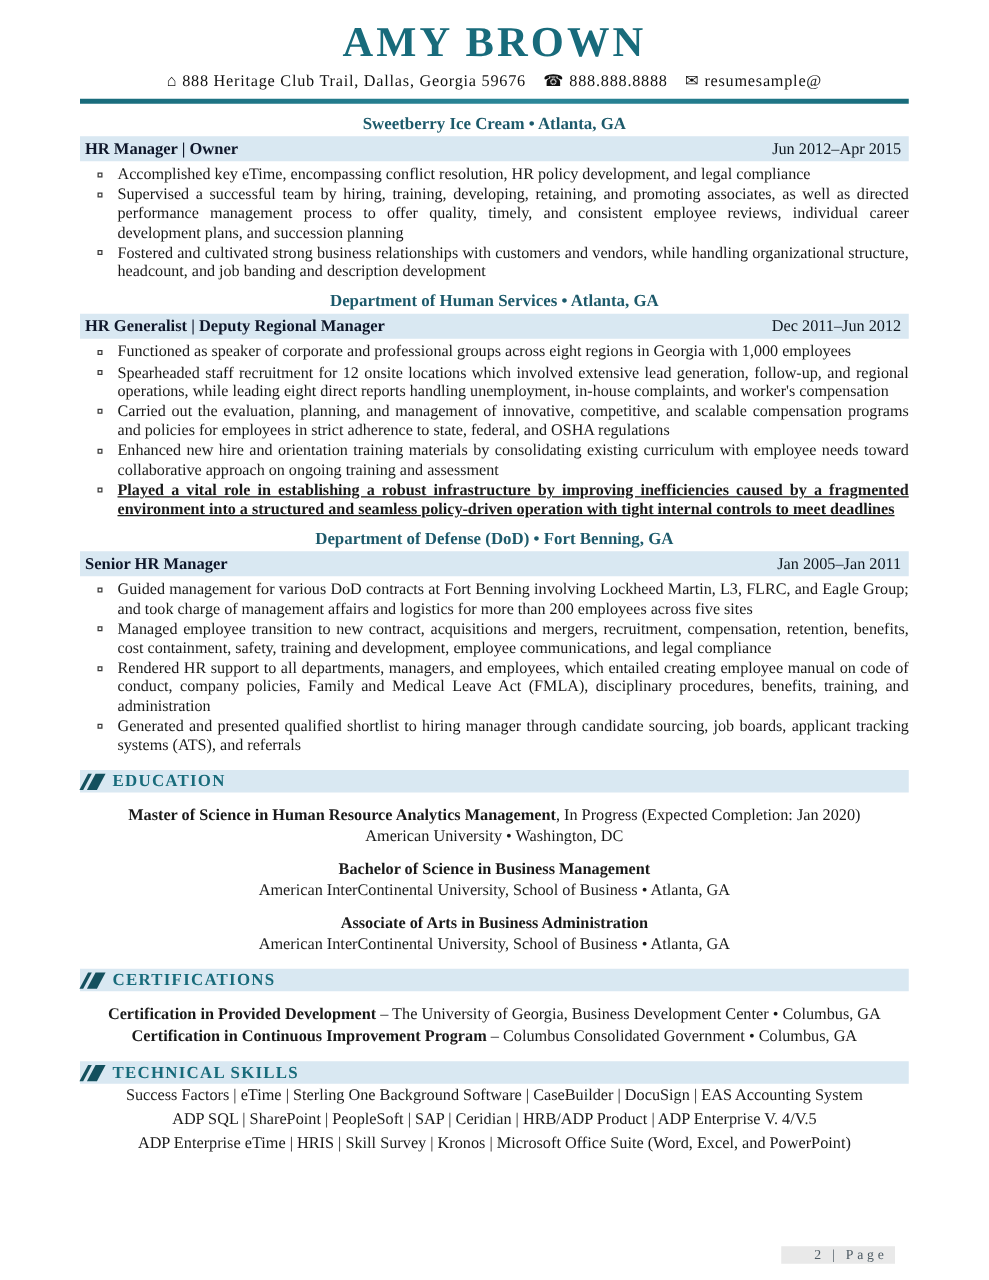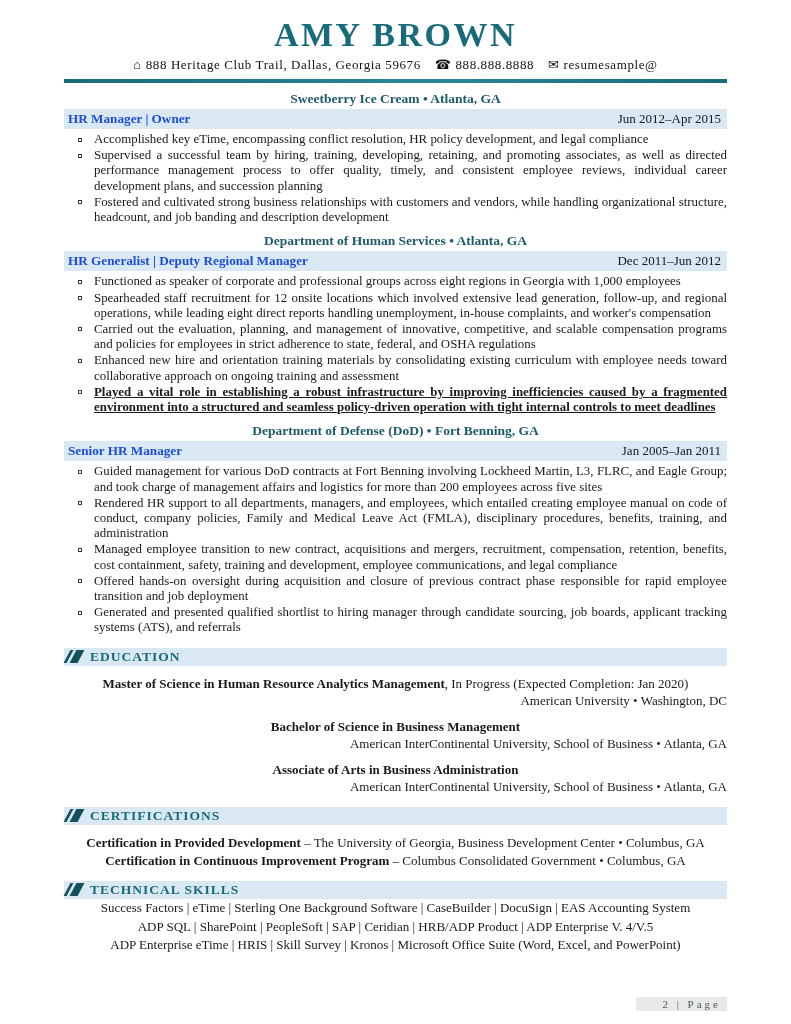--- a/index.html
+++ b/index.html
@@ -49,21 +49,21 @@
     margin-top:8px;
     margin-bottom:2px;
   }
   .title-bar {
     background:var(--bar-blue,#d9e8f2);
     display:flex;
     justify-content:space-between;
     align-items:center;
     padding:2px 6px 2px 4px;
   }
-  .job-title { font-weight:bold; font-size:13.2px; color:#1d4ed8; }
+  .job-title { font-weight:bold; font-size:13.2px; color:#0f172a; }
   .job-dates { font-size:13px; color:#101820; }
   ul.bullets { list-style:none; margin:3px 0 4px 0; }
   ul.bullets li {
     position:relative;
     padding-left:30px;
     text-align:justify;
     font-size:12.9px;
     line-height:1.18;
     margin-bottom:1px;
   }
@@ -97,31 +97,31 @@
   .section-title {
     color:var(--accent-teal,#186b7b);
     font-weight:bold;
     font-size:13.5px;
     letter-spacing:1px;
   }
 
   
   .edu-entry { text-align:center; margin-top:10px; font-size:13px; }
   .edu-degree-line b { font-weight:bold; }
-  .edu-school { margin-top:1px;text-align:right; }
+  .edu-school { margin-top:1px; }
   .cert-block { margin-top:10px; }
   .cert-line { text-align:center; font-size:13px; margin-top:2px; }
   .cert-line b { font-weight:bold; }
   .skills-block { margin-top:0; }
   .skill-line { text-align:center; font-size:13px; line-height:1.45; }
 
   
   .footer {
     position:absolute;
-    right:64px; bottom:12px;
+    right:75px; bottom:12px;
   }
   .footer span {
     display:inline-block;
     background:#e9e9e9;
     color:#4c5a63;
     font-size:11px;
     letter-spacing:3px;
     padding:1px 6px 1px 26px;
   }
 </style>
@@ -167,23 +167,22 @@
   </div>
 
   <div>
     <div class="company-line">Department of Defense (DoD) • Fort Benning, GA</div>
     <div class="title-bar">
       <span class="job-title">Senior HR Manager</span>
       <span class="job-dates">Jan 2005–Jan 2011</span>
     </div>
     <ul class="bullets">
       <li><span class="sq"></span><span class="btext">Guided management for various DoD contracts at Fort Benning involving Lockheed Martin, L3, FLRC, and Eagle Group; and took charge of management affairs and logistics for more than 200 employees across five sites</span></li>
+      <li><span class="sq"></span><span class="btext">Managed employee transition to new contract, acquisitions and mergers, recruitment, compensation, retention, benefits, cost containment, safety, training and development, employee communications, and legal compliance</span></li>
       <li><span class="sq"></span><span class="btext">Rendered HR support to all departments, managers, and employees, which entailed creating employee manual on code of conduct, company policies, Family and Medical Leave Act (FMLA), disciplinary procedures, benefits, training, and administration</span></li>
-      <li><span class="sq"></span><span class="btext">Managed employee transition to new contract, acquisitions and mergers, recruitment, compensation, retention, benefits, cost containment, safety, training and development, employee communications, and legal compliance</span></li>
-      <li><span class="sq"></span><span class="btext">Offered hands-on oversight during acquisition and closure of previous contract phase responsible for rapid employee transition and job deployment</span></li>
       <li><span class="sq"></span><span class="btext">Generated and presented qualified shortlist to hiring manager through candidate sourcing, job boards, applicant tracking systems (ATS), and referrals</span></li>
     </ul>
   </div>
 
   <div class="section-bar">
     <span class="marker">
         <i class="thin"></i>
         <i class="thick"></i>
       </span>
     <span class="section-title">EDUCATION</span>

